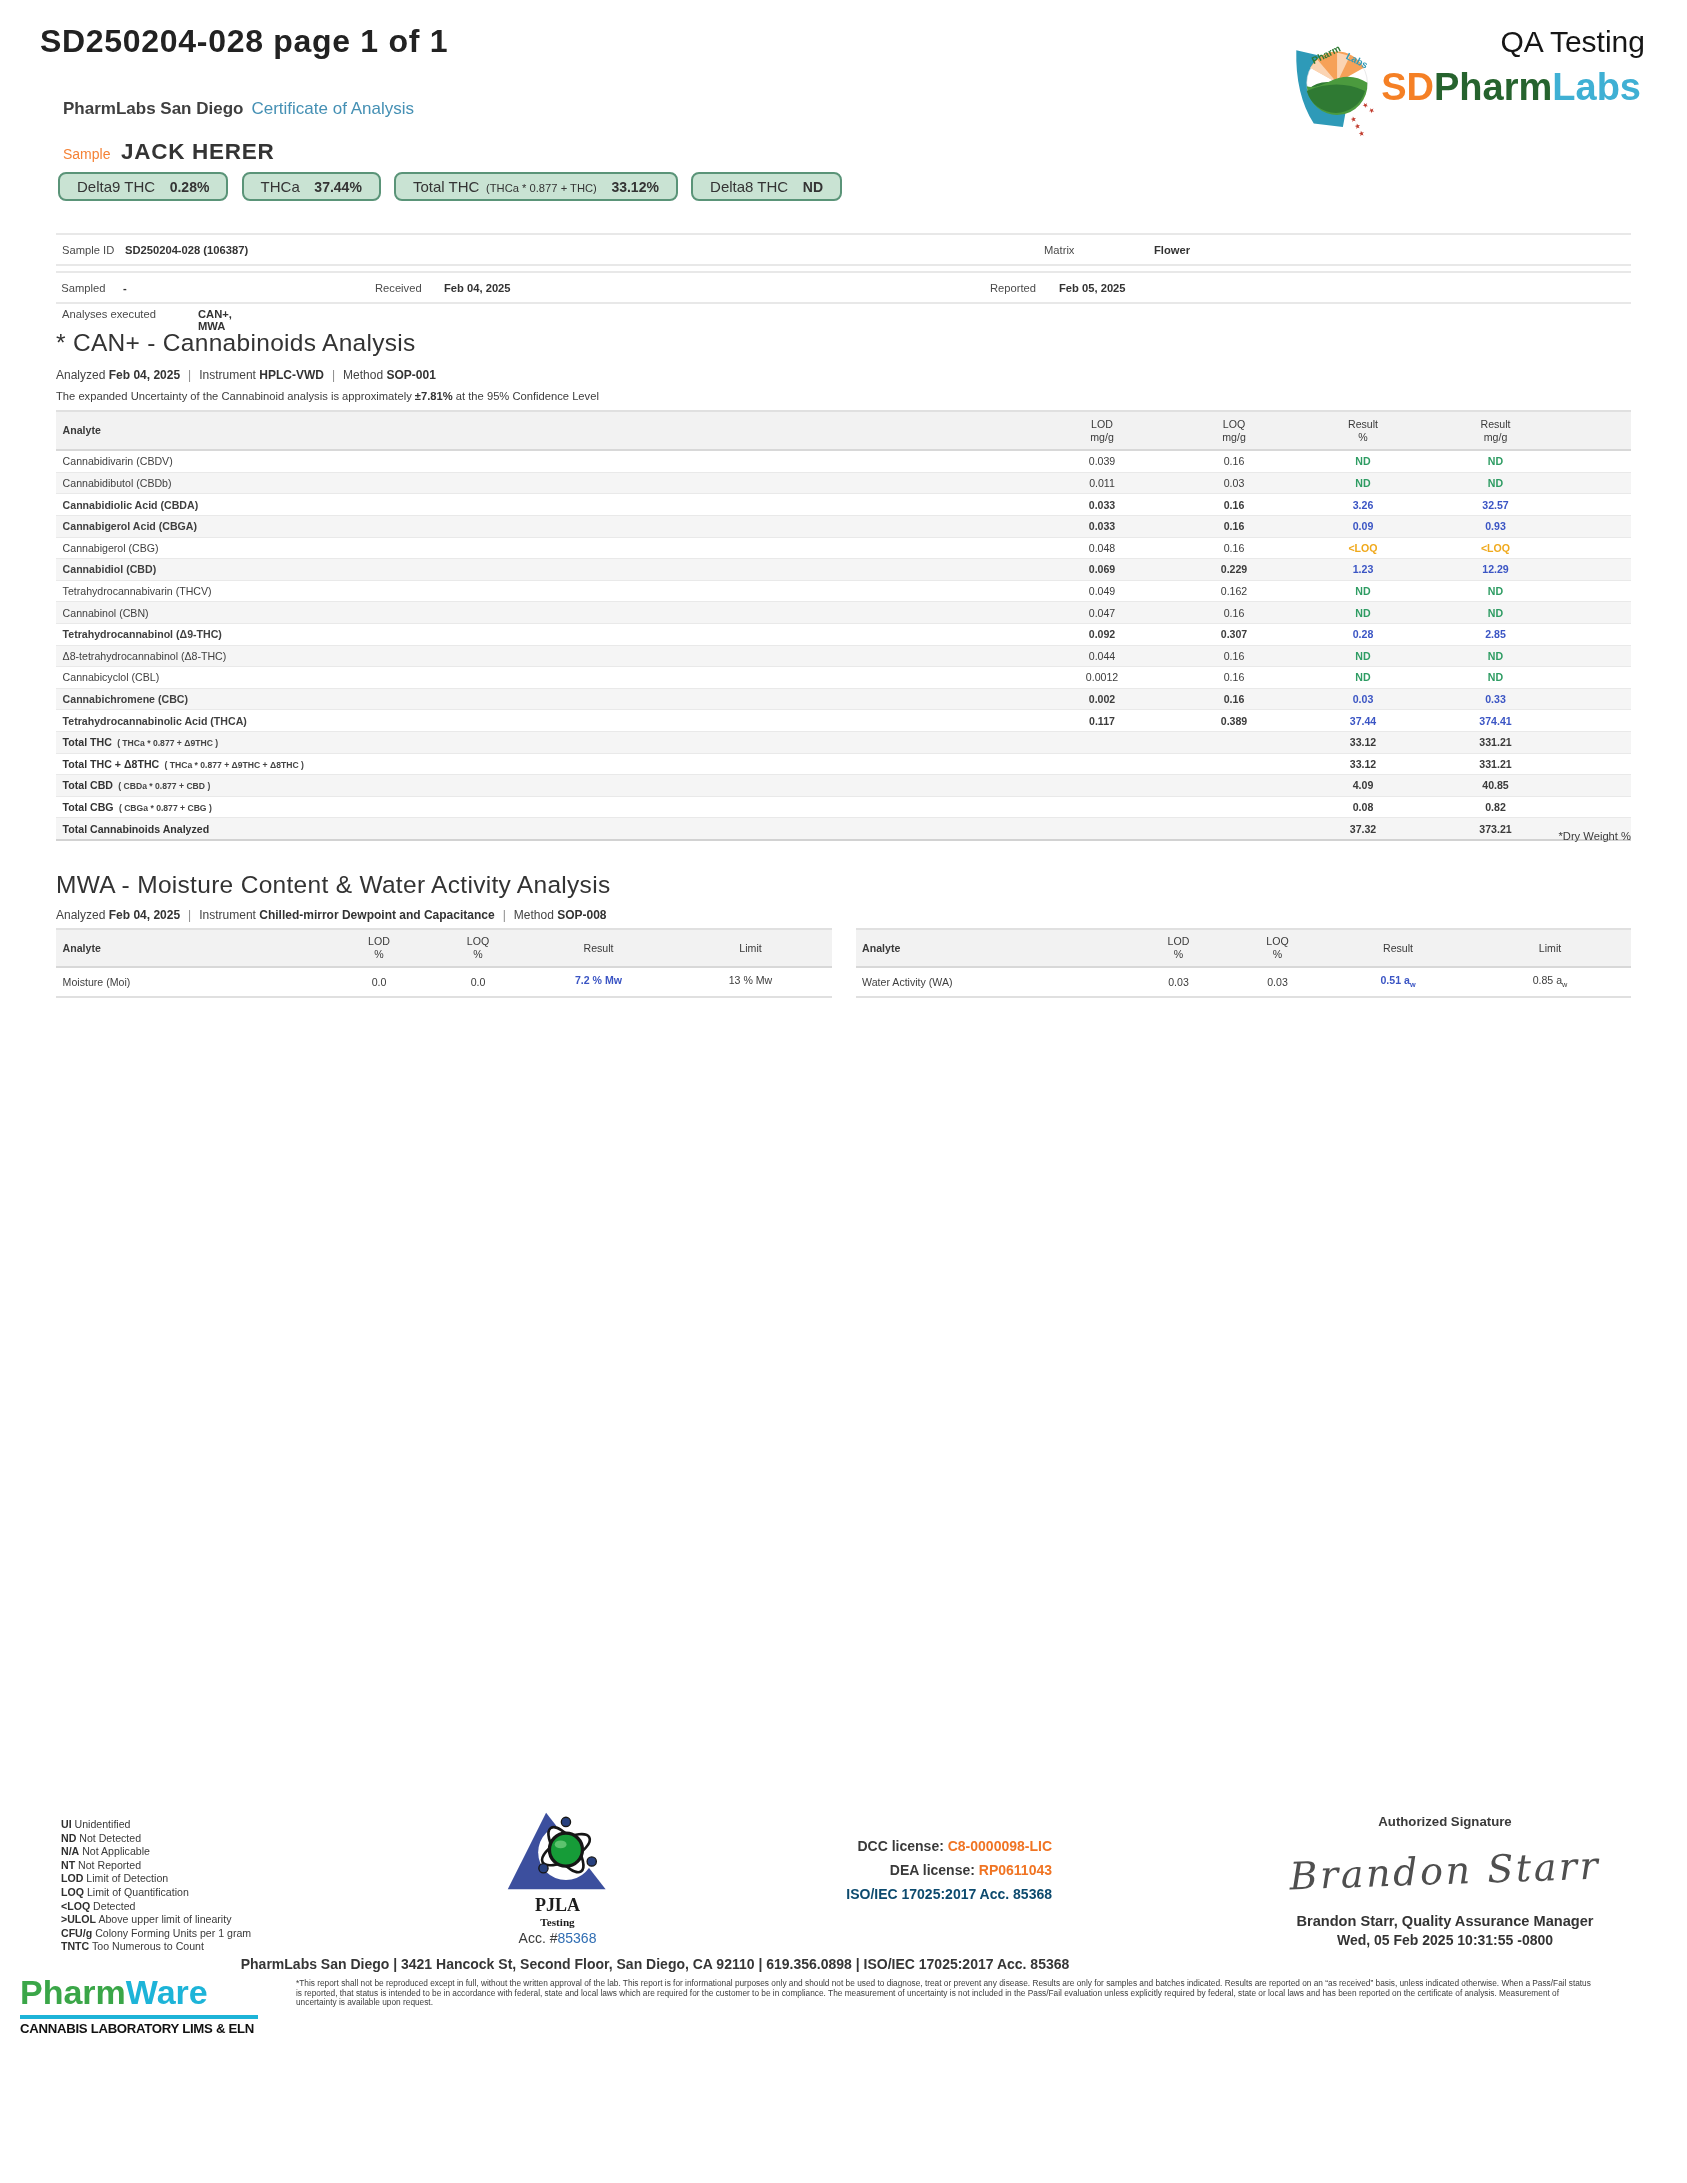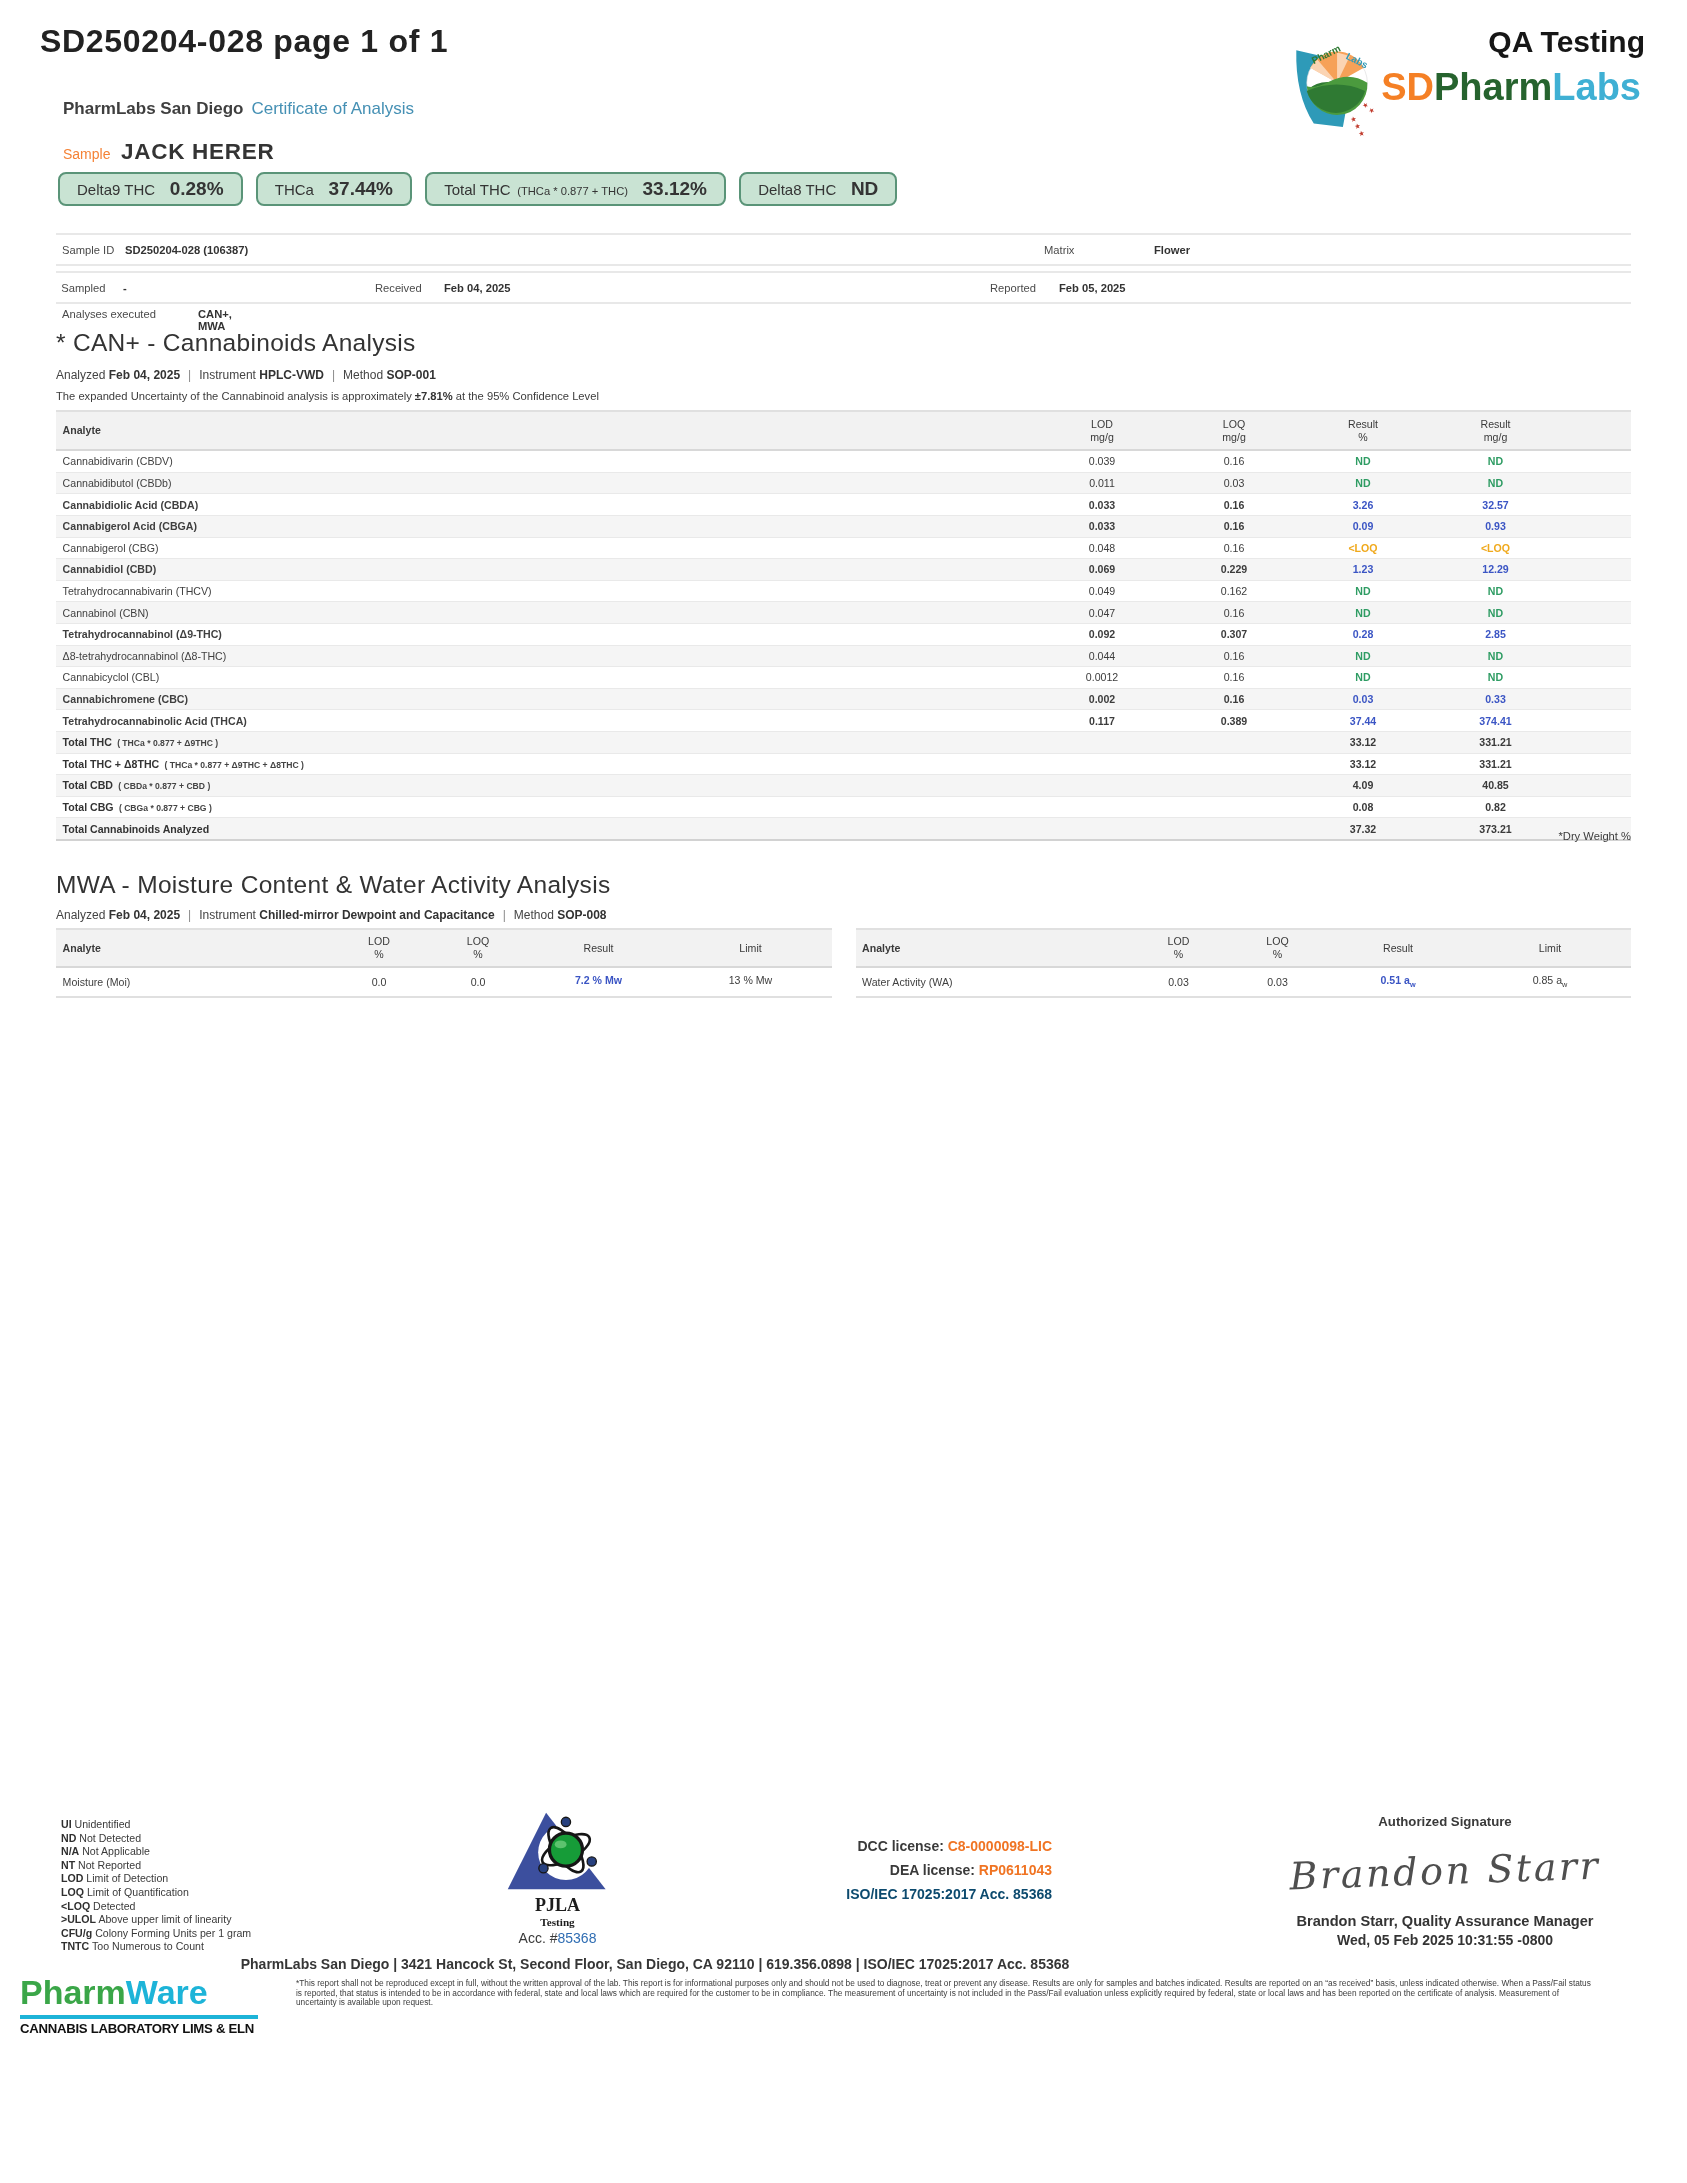--- a/index.html
+++ b/index.html
@@ -1,36 +1,36 @@
 <!DOCTYPE html>
 <html style="font-size:10.6px"><head>
 <meta charset="utf-8">
 <style>
   html,body{margin:0;padding:0;background:#ffffff;}
   .page{position:relative;width:1687px;height:2183px;background:#fff;overflow:hidden;
         font-family:"Liberation Sans",sans-serif;color:#3c3c3c;}
   
   .doc-title{position:absolute;top:22.5px;left:40px;font-size:32px;font-weight:600;color:#222;letter-spacing:0.7px;}
-  .qa-label{position:absolute;top:25px;right:42px;font-size:30px;font-weight:700;color:#161616;}
+  .qa-label{position:absolute;top:25px;right:42px;font-size:30px;font-weight:400;color:#161616;}
   .lab-line{position:absolute;top:99px;left:63px;font-size:17px;}
   .lab-name{font-weight:bold;color:#3f3f3f;}
   .coa{color:#4590b4;margin-left:8px;}
   .logo-wrap{position:absolute;top:38px;right:46px;display:flex;align-items:center;gap:2.6px;}
   .wordmark{font-size:38px;font-weight:bold;letter-spacing:0;}
   .wm-sd{color:#f58025;}.wm-pharm{color:#26632e;}.wm-labs{color:#3fb0d4;}
   .sample-line{position:absolute;top:139px;left:63px;display:flex;align-items:baseline;gap:10.6px;}
   .sample-lbl{color:#f58235;font-size:14px;}
   .sample-name{font-size:22.5px;font-weight:bold;color:#343434;letter-spacing:0.7px;}
   
   .badges{position:absolute;top:172px;left:58px;display:flex;gap:13.2px;}
   .badge{background:#c9e3d3;border:2px solid #5a9478;border-radius:8px;padding:4px 17px;
          display:flex;align-items:baseline;gap:14.6px;color:#343434;}
   .badge .b-lbl{font-size:15px;}
   .badge .b-sub{font-size:11.2px;margin-left:-8px;}
-  .badge .b-val{font-size:19px;font-weight:bold;text-align:right;}
+  .badge .b-val{font-size:14px;font-weight:bold;text-align:right;}
   
   .irow{position:absolute;left:56px;width:1575px;height:29px;border-top:2px solid #e8e8e8;border-bottom:2px solid #e8e8e8;font-size:11.2px;}
   .irow span{position:absolute;top:50%;transform:translateY(-50%);white-space:nowrap;}
   .lbl{color:#4a4a4a;}
   .val{font-weight:bold;color:#333;}
   .analyses-line{position:absolute;left:62px;top:308px;font-size:11.2px;}
   .analyses-line .val{position:absolute;left:136px;top:0;}
   .analyses-line .lbl{position:relative;}
   
   .sec-title{position:absolute;left:56px;font-size:24.5px;font-weight:500;color:#333;letter-spacing:0.3px;}

